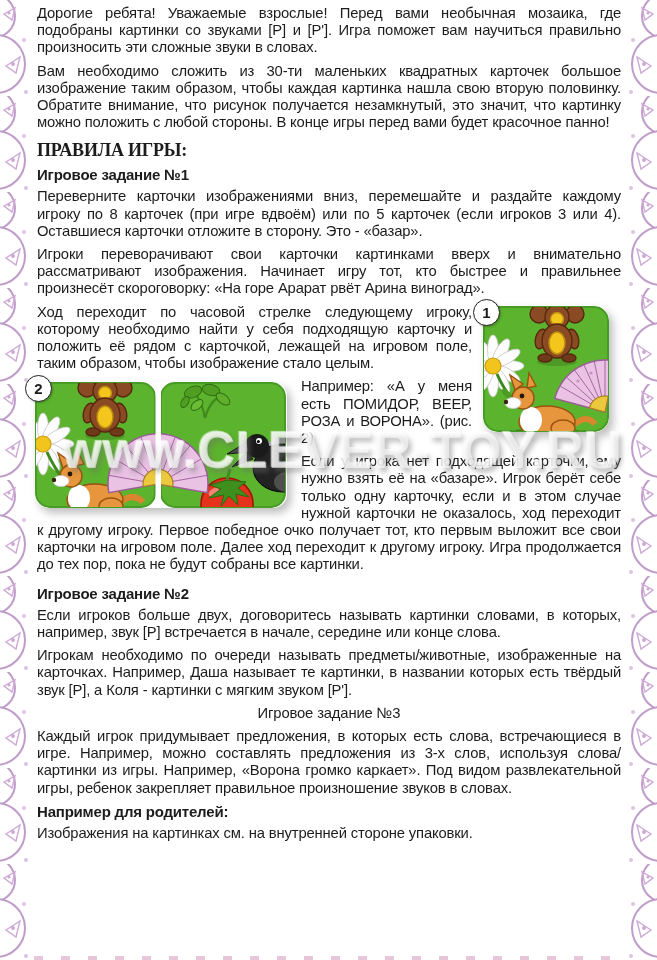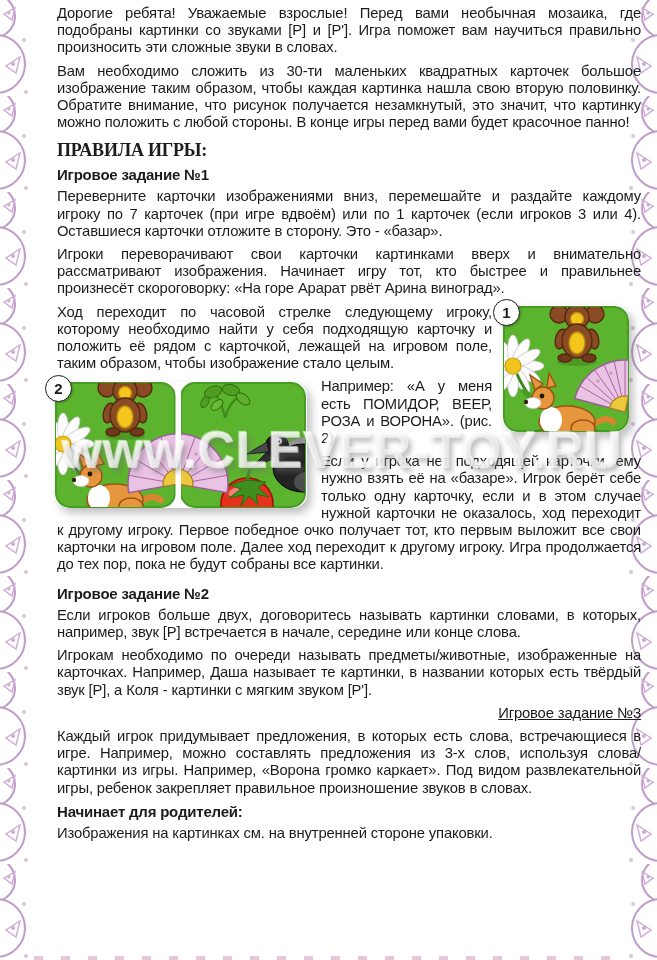--- a/index.html
+++ b/index.html
@@ -11,28 +11,28 @@
   .border-col{position:absolute;top:0;width:40px;height:960px;z-index:1;}
   .border-col.left{left:0;}
   .border-col.right{right:0;transform:scaleX(-1);}
   .border-col svg{display:block;}
   
   .bottom-dots{
     position:absolute;left:34px;right:34px;bottom:0;height:4px;z-index:1;
     background:repeating-linear-gradient(90deg,#e7c6da 0 9px,transparent 9px 27px);
   }
   
-  .content{position:absolute;left:37px;width:584px;top:5px;z-index:2;margin-left:20px;}
+  .content{position:absolute;left:37px;width:584px;top:5px;z-index:2;}
   .content p{
     margin:0 0 6px;font-size:14.8px;line-height:17.2px;letter-spacing:-0.15px;
     text-align:justify;
   }
   h2.caps-heading{font-size:18px;margin:9px 0 3px;letter-spacing:-0.2px;font-family:Liberation Serif, serif;}
   h3.sub-heading{font-size:15px;margin:5px 0 5px;letter-spacing:-0.2px;}
-  p.plain-heading{text-align:right;text-decoration:underline;}
+  p.plain-heading{text-align:center;}
   
   .fig{position:relative;border-radius:14px;}
   .fig svg{display:block;border-radius:14px;}
   .fig-shadow{box-shadow:4px 5px 8px rgba(70,70,70,0.35);}
   .fig1{float:right;width:126px;height:126px;margin:2px 12px 8px 11px;}
   .fig2{float:left;width:252px;height:126px;margin:4px 14px 6px -2px;}
   .fig-label{
     position:absolute;top:-7px;left:-10px;width:25px;height:25px;border-radius:50%;
     background:#fff;border:1.8px solid #222;display:flex;align-items:center;justify-content:center;
     font-size:15px;font-weight:bold;z-index:3;box-shadow:1px 1px 2px rgba(0,0,0,0.25);
@@ -358,21 +358,21 @@
   <div class="watermark">www.CLEVER-TOY.RU</div>
 
   <div class="content">
 
     <p>Дорогие ребята! Уважаемые взрослые!  Перед вами необычная мозаика, где подобраны картинки со звуками [Р] и [Р']. Игра поможет вам научиться правильно произносить эти сложные звуки в словах.</p>
     <p>Вам необходимо сложить из 30-ти маленьких квадратных карточек большое изображение таким образом, чтобы каждая картинка нашла свою вторую половинку. Обратите внимание, что рисунок получается незамкнутый, это значит, что картинку можно положить с любой стороны. В конце игры перед вами будет красочное панно!</p>
 
     <h2 class="caps-heading">ПРАВИЛА ИГРЫ:</h2>
     <h3 class="sub-heading">Игровое задание №1</h3>
 
-    <p>Переверните карточки изображениями вниз, перемешайте и раздайте каждому игроку по 7 карточек (при игре вдвоём) или по 1 карточек (если игроков 3 или 4). Оставшиеся карточки  отложите в сторону. Это - «базар».</p>
+    <p>Переверните карточки изображениями вниз, перемешайте и раздайте каждому игроку по 8 карточек (при игре вдвоём) или по 5 карточек (если игроков 3 или 4). Оставшиеся карточки  отложите в сторону. Это - «базар».</p>
     <p>Игроки  переворачивают свои карточки картинками вверх и внимательно рассматривают изображения. Начинает игру тот, кто быстрее и правильнее произнесёт скороговорку: «На горе Арарат рвёт Арина виноград».</p>
 
     <div class="fig fig1 fig-shadow">
       <div class="fig-label">1</div>
       <svg width="126" height="126" viewBox="0 0 126 126">
         <defs>
             <clipPath id="c1">
               <rect x="1" y="1" width="124" height="124" rx="14"></rect>
             </clipPath>
           </defs>
@@ -564,17 +564,17 @@
     <p>Если у игрока нет подходящей карточки, ему нужно взять её на «базаре». Игрок берёт себе только одну карточку, если и в этом случае нужной карточки не оказалось, ход переходит к другому игроку.  Первое победное очко получает тот, кто первым выложит все свои карточки на игровом поле. Далее ход переходит к другому игроку. Игра продолжается до тех пор, пока не будут собраны все картинки.</p>
     <div class="clear"></div>
 
     <h3 class="sub-heading">Игровое задание №2</h3>
     <p>Если игроков больше двух, договоритесь называть картинки словами, в которых, например, звук [Р] встречается в начале, середине или конце слова.</p>
     <p>Игрокам необходимо по очереди называть предметы/животные, изображенные на карточках. Например, Даша называет те картинки, в названии которых есть твёрдый звук [Р], а Коля - картинки с мягким звуком [Р'].</p>
 
     <p class="plain-heading">Игровое задание №3</p>
     <p>Каждый игрок придумывает предложения, в которых есть слова, встречающиеся в игре. Например, можно составлять предложения из 3-х слов, используя слова/картинки из игры. Например, «Ворона громко каркает». Под видом развлекательной игры, ребенок закрепляет правильное произношение звуков в словах.</p>
 
-    <h3 class="sub-heading">Начинает для родителей:</h3>
+    <h3 class="sub-heading">Например для родителей:</h3>
     <p>Изображения на картинках см. на внутренней стороне упаковки.</p>
 
   </div>
 </div>
 
 </body></html>

